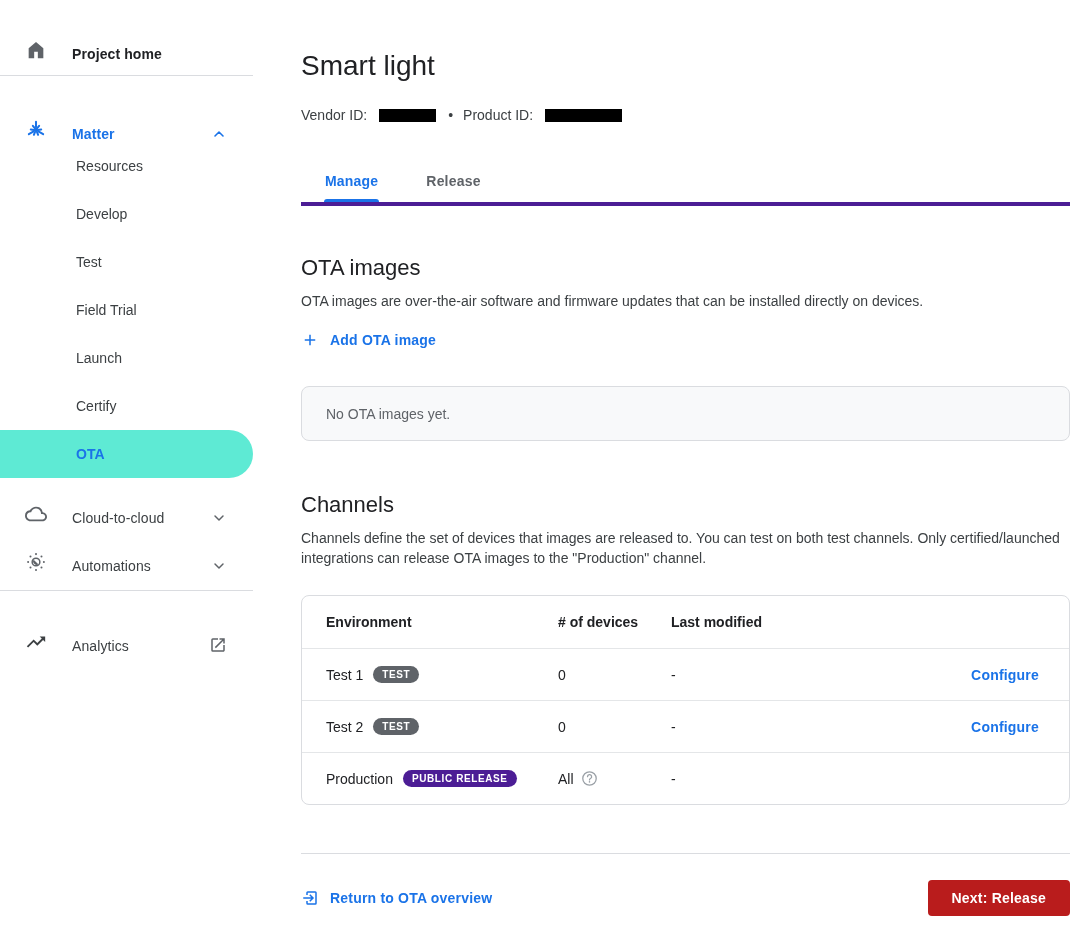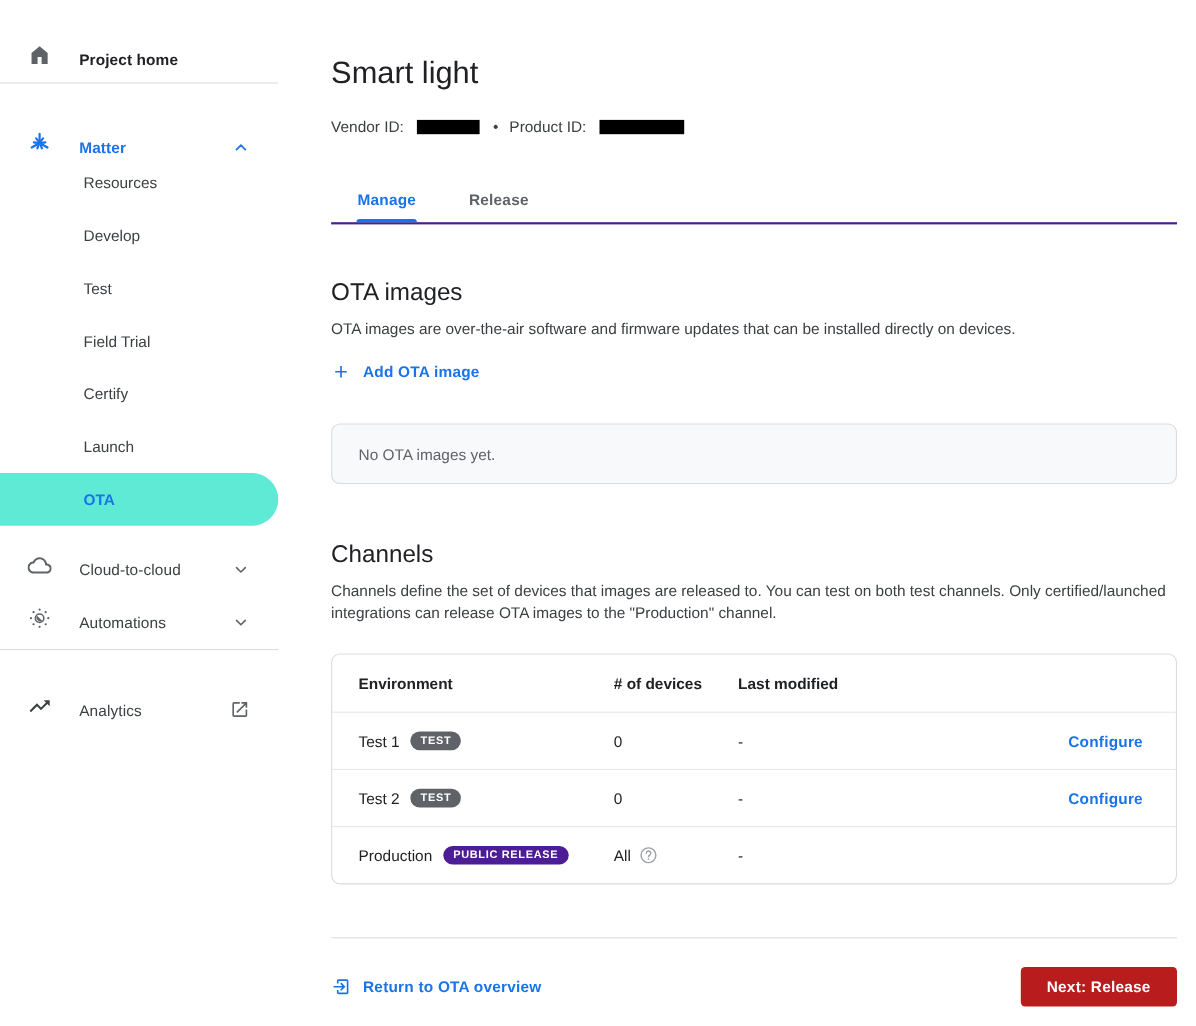--- a/index.html
+++ b/index.html
@@ -24,21 +24,21 @@
 
   
   .content { position:absolute; left:301px; top:0; width:769px; }
   .page-title { margin-top:48px; font-size:28px; line-height:36px; font-weight:normal; color:#202124; }
   .vendor-row { margin-top:23px; font-size:14px; color:#3c4043; display:flex; align-items:center;gap:6px; }
   .redact { display:inline-block; height:13px; background:#000; margin:0 6px; }
   .redact.vendor { width:57px; }
   .redact.product { width:77px; margin-right:0; }
   .dot-sep { margin:0 4px 0 0; color:#3c4043; }
 
-  .tabs { margin-top:42px; display:flex; border-bottom:2px solid #4c1d95; }
+  .tabs { margin-top:42px; display:flex; border-bottom:4px solid #4c1d95; }
   .tab { position:relative; padding:8px 24px 13px; font-size:14px; font-weight:bold;
     color:#5f6368; cursor:pointer; letter-spacing:.2px; }
   .tab.active { color:#1a73e8; }
   .tab.active::after { content:""; position:absolute; left:23px; right:23px; bottom:0;
     height:3px; background:#1a73e8; border-radius:3px 3px 0 0; }
 
   .sec-heading { font-size:22px; font-weight:normal; color:#202124; }
   .sec-desc { margin-top:10px; font-size:14px; line-height:20px; color:#3c4043; }
   .ota-sec .sec-heading { margin-top:49px; }
 
@@ -112,22 +112,22 @@
       <svg width="16" height="16" viewBox="0 0 24 24">
           <path d="M6 15l6-6 6 6" fill="none" stroke="#1a73e8" stroke-width="2.4" stroke-linecap="round" stroke-linejoin="round"></path>
         </svg>
     </span>
   </div>
 
   <div class="sub-item">Resources</div>
   <div class="sub-item">Develop</div>
   <div class="sub-item">Test</div>
   <div class="sub-item">Field Trial</div>
+  <div class="sub-item">Launch</div>
   <div class="sub-item">Certify</div>
-  <div class="sub-item">Launch</div>
   <div class="sub-item selected">OTA</div>
 
   <div class="side-item">
     <span class="ic">
       <svg width="22" height="22" viewBox="0 0 24 24">
           <path d="M19.35 10.04A7.49 7.49 0 0 0 12 4C9.11 4 6.6 5.64 5.35 8.04A5.994 5.994 0 0 0 0 14c0 3.31 2.69 6 6 6h13c2.76 0 5-2.24 5-5 0-2.64-2.05-4.78-4.65-4.96zM19 18H6c-2.21 0-4-1.79-4-4s1.79-4 4-4h.71C7.37 7.69 9.48 6 12 6c3.04 0 5.5 2.46 5.5 5.5v.5H19c1.66 0 3 1.34 3 3s-1.34 3-3 3z" fill="#5f6368"></path>
         </svg>
     </span>
     <span class="lbl reg">Cloud-to-cloud</span>
     <span class="tail">

